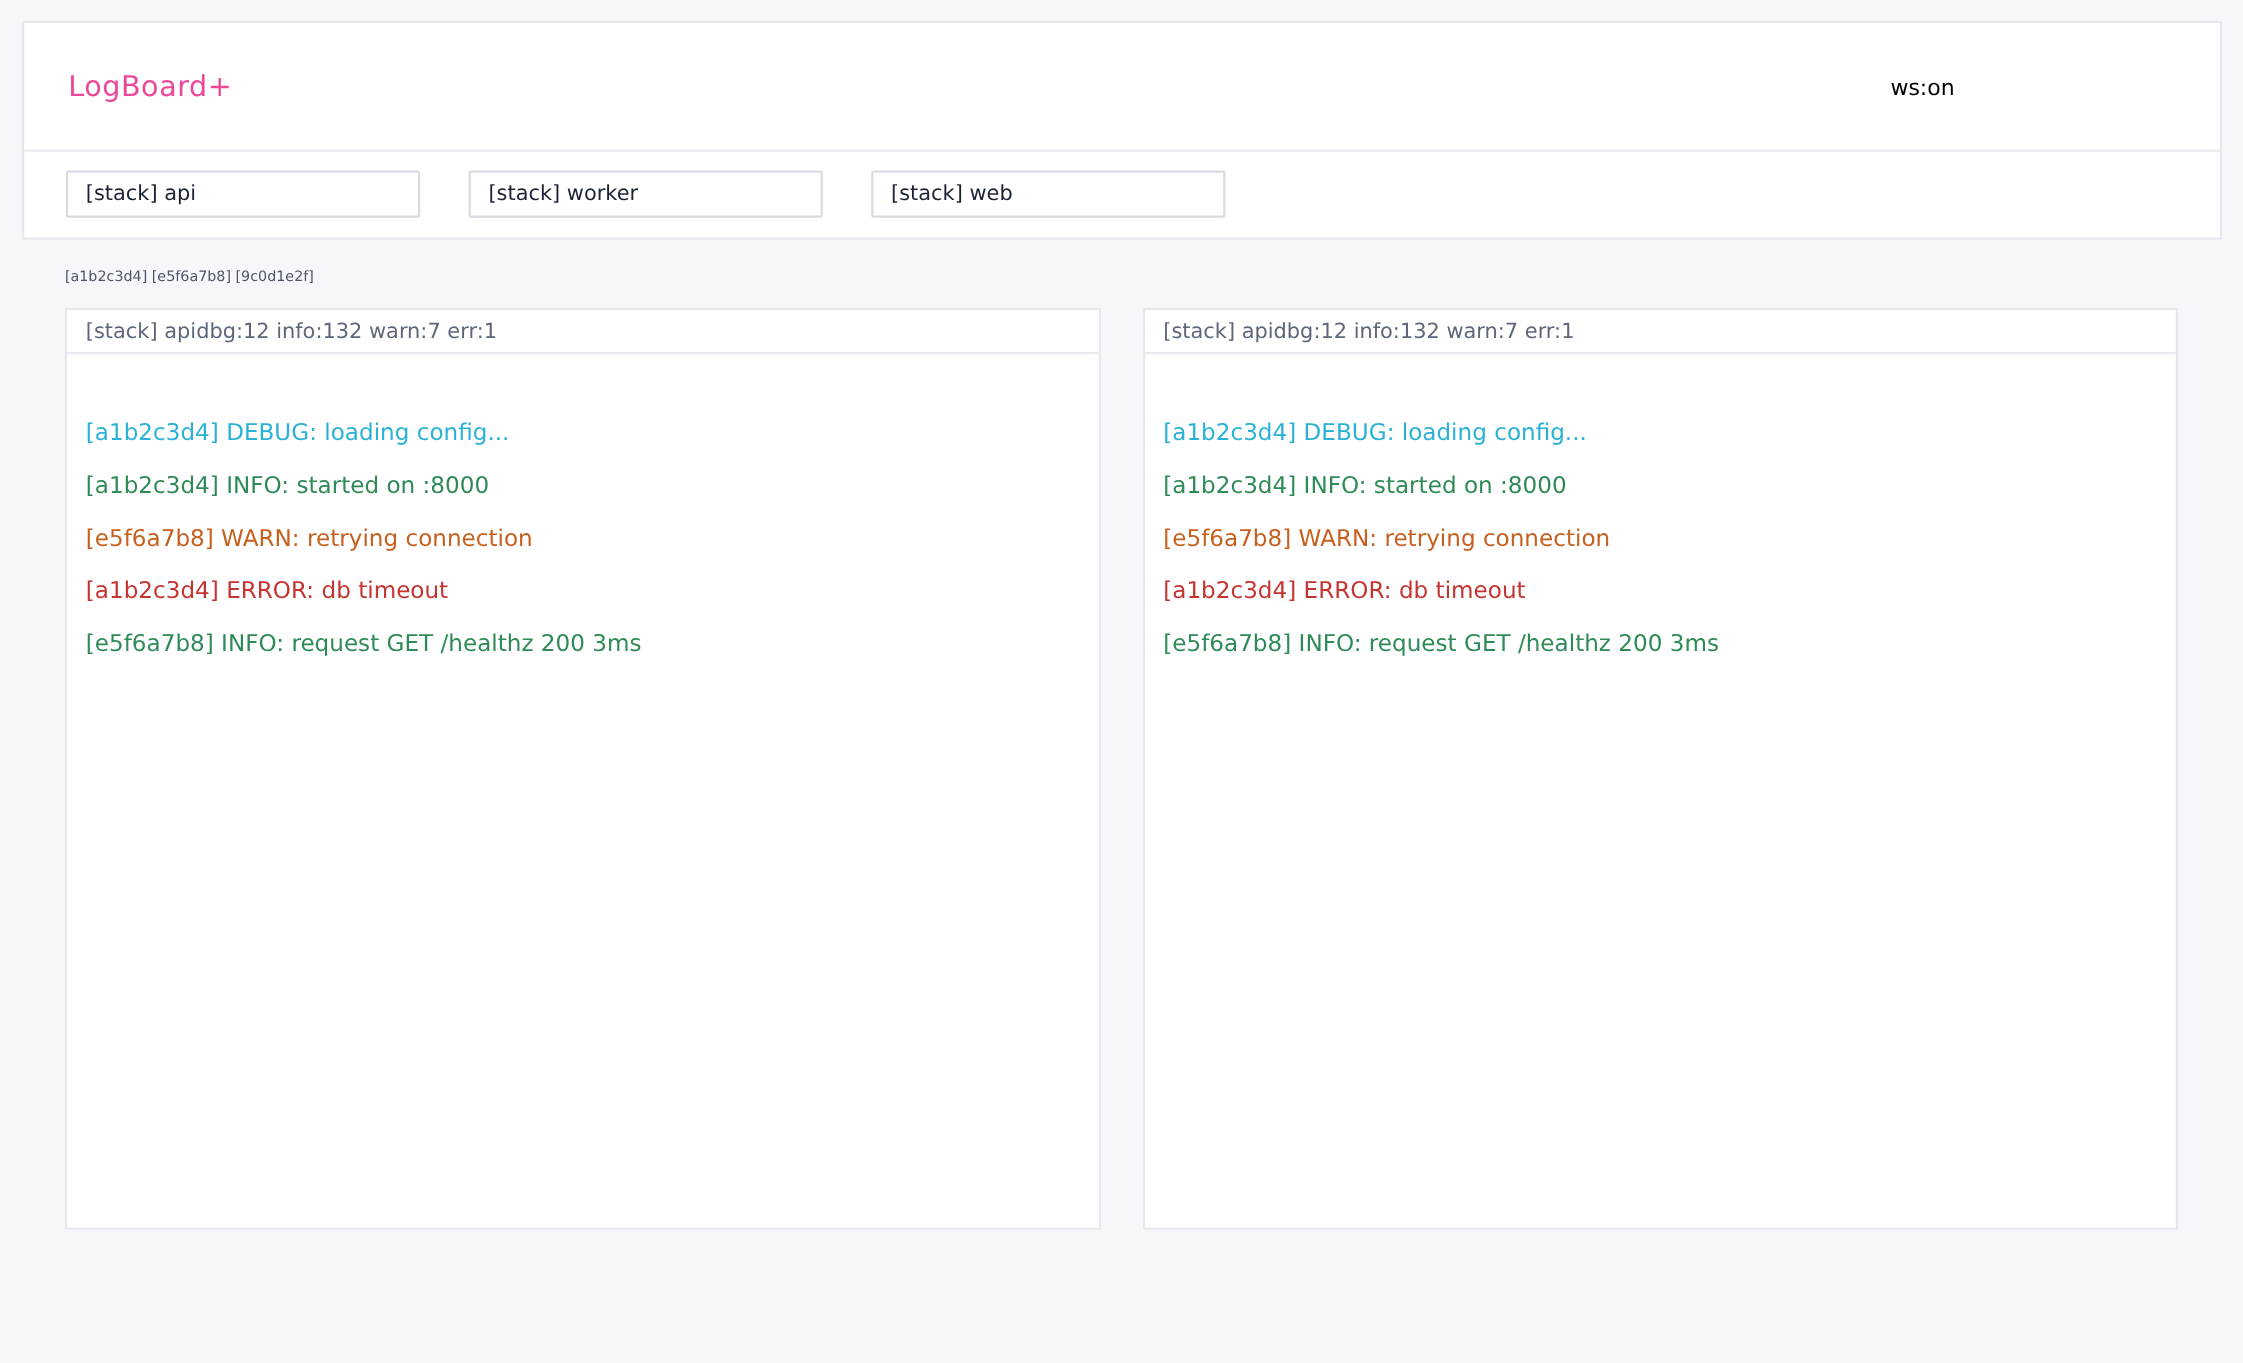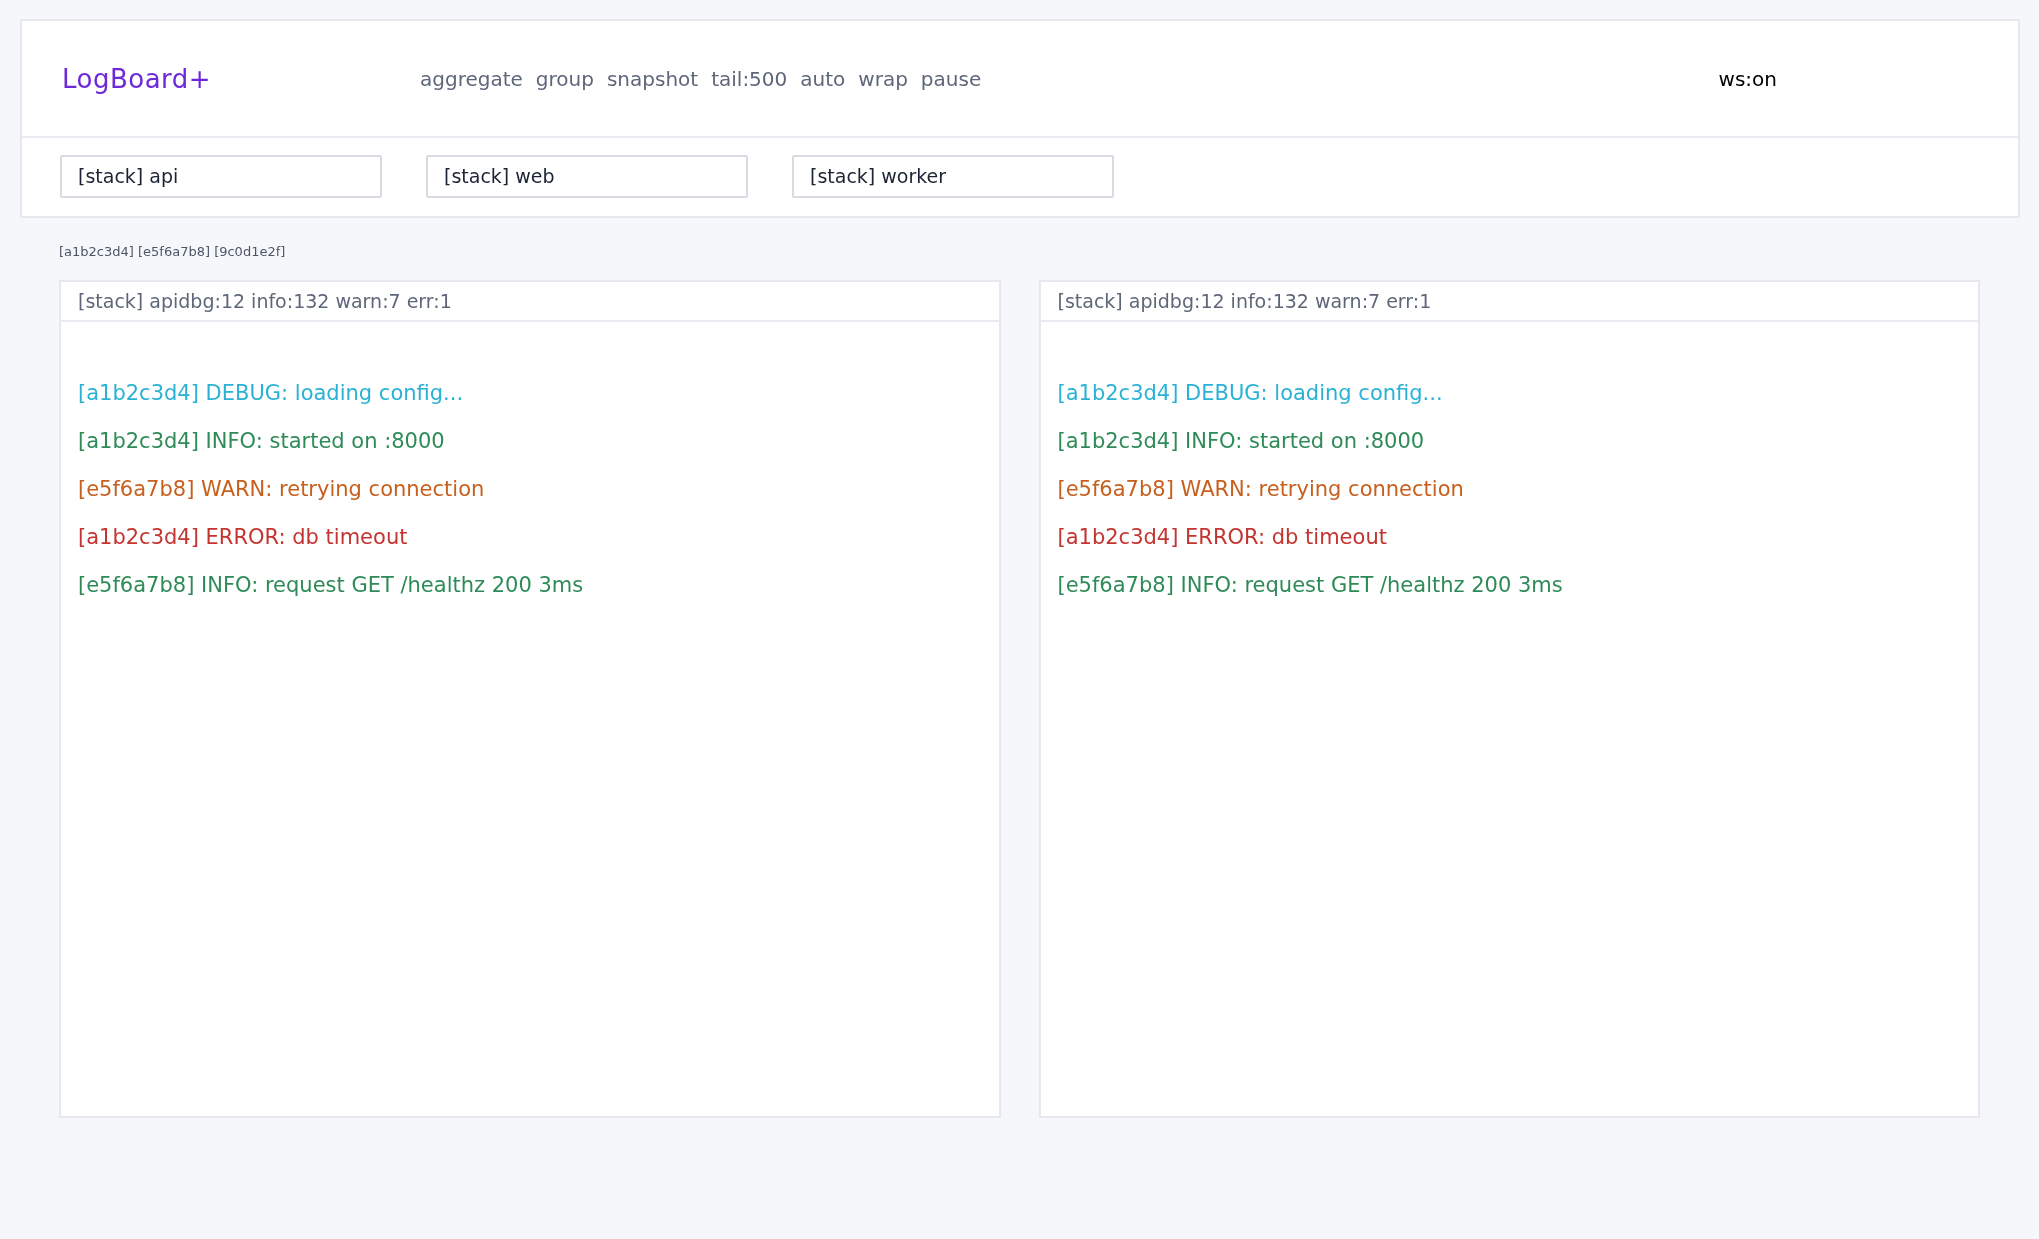--- a/index.html
+++ b/index.html
@@ -22,21 +22,21 @@
   .header-row {
     position: relative;
     height: 117px;
     border-bottom: 2px solid #e9ebf0;
   }
   .app-title {
     position: absolute;
     left: 40px; top: 50%;
     transform: translateY(-50%);
     font-size: 26px;
-    color: #6d28d9;
+    color: #ec4899;
     letter-spacing: 0.5px;
   }
   .menu {
     position: absolute;
     left: 398px; top: 50%;
     transform: translateY(-50%);
     display: flex;
     gap: 13px;
     font-size: 20px;
     color: #5e6779;
@@ -115,35 +115,26 @@
     line-height: 48px;
     white-space: nowrap;
   }
 </style>
 </head>
 <body>
 
 <div class="top-panel">
   <div class="header-row">
     <div class="app-title">LogBoard+</div>
-    <div class="menu">
-      <span class="menu-item">aggregate</span>
-      <span class="menu-item">group</span>
-      <span class="menu-item">snapshot</span>
-      <span class="menu-item">tail:500</span>
-      <span class="menu-item">auto</span>
-      <span class="menu-item">wrap</span>
-      <span class="menu-item">pause</span>
-    </div>
     <div class="ws-status">ws:on</div>
   </div>
   <div class="filter-row">
     <input class="filter-input" type="text" value="[stack] api" style="">
+    <input class="filter-input" type="text" value="[stack] worker" style="">
     <input class="filter-input" type="text" value="[stack] web" style="">
-    <input class="filter-input" type="text" value="[stack] worker" style="">
   </div>
 </div>
 
 <div class="breadcrumb">[a1b2c3d4] [e5f6a7b8] [9c0d1e2f]</div>
 
 <div class="panel-grid">
 
   <div class="log-panel">
     <div class="log-panel-header">
       <span>[stack] api</span>

